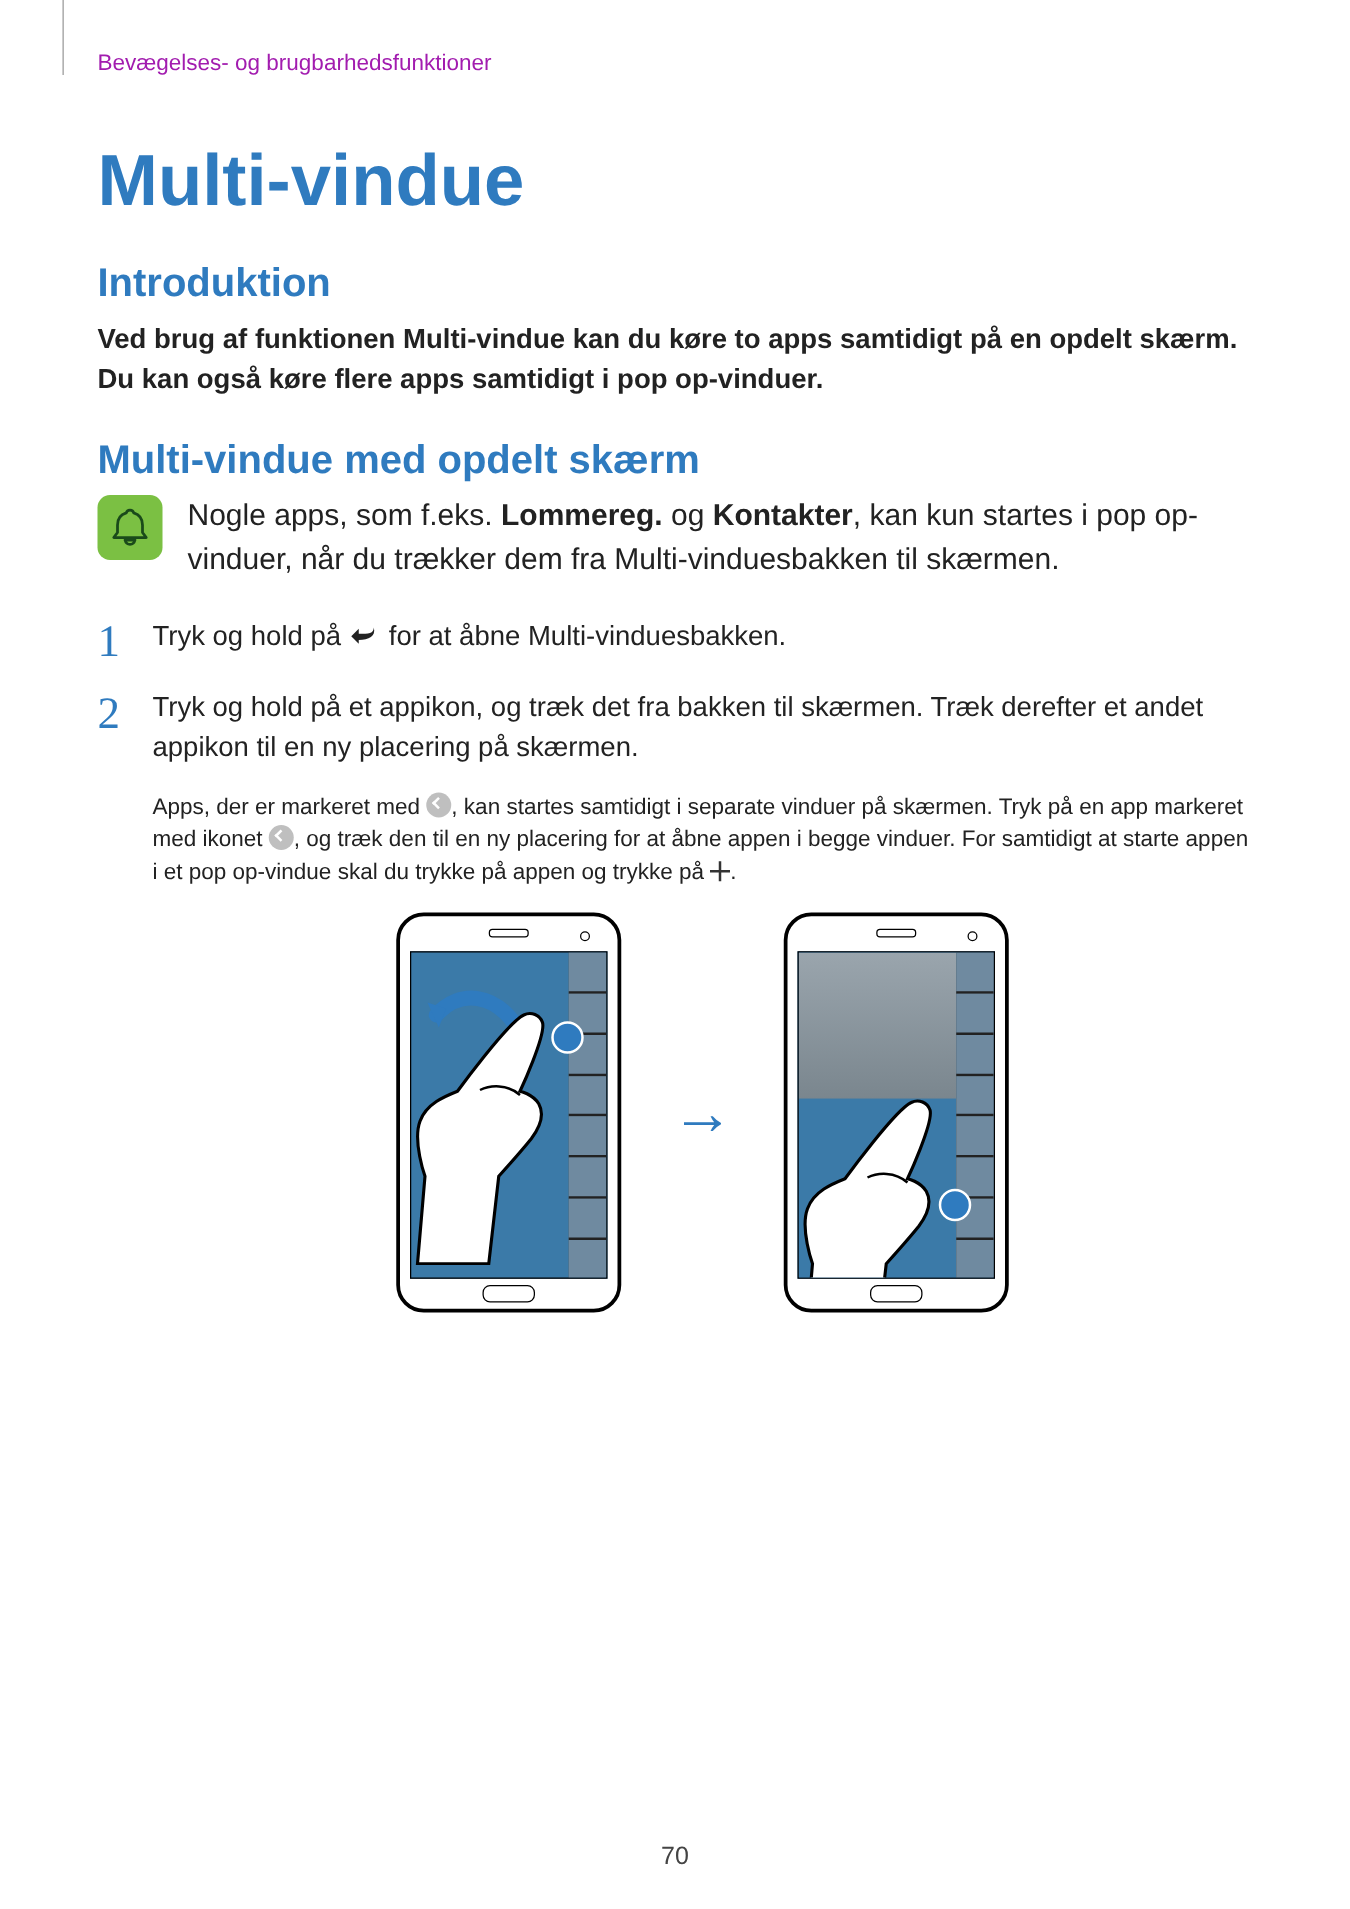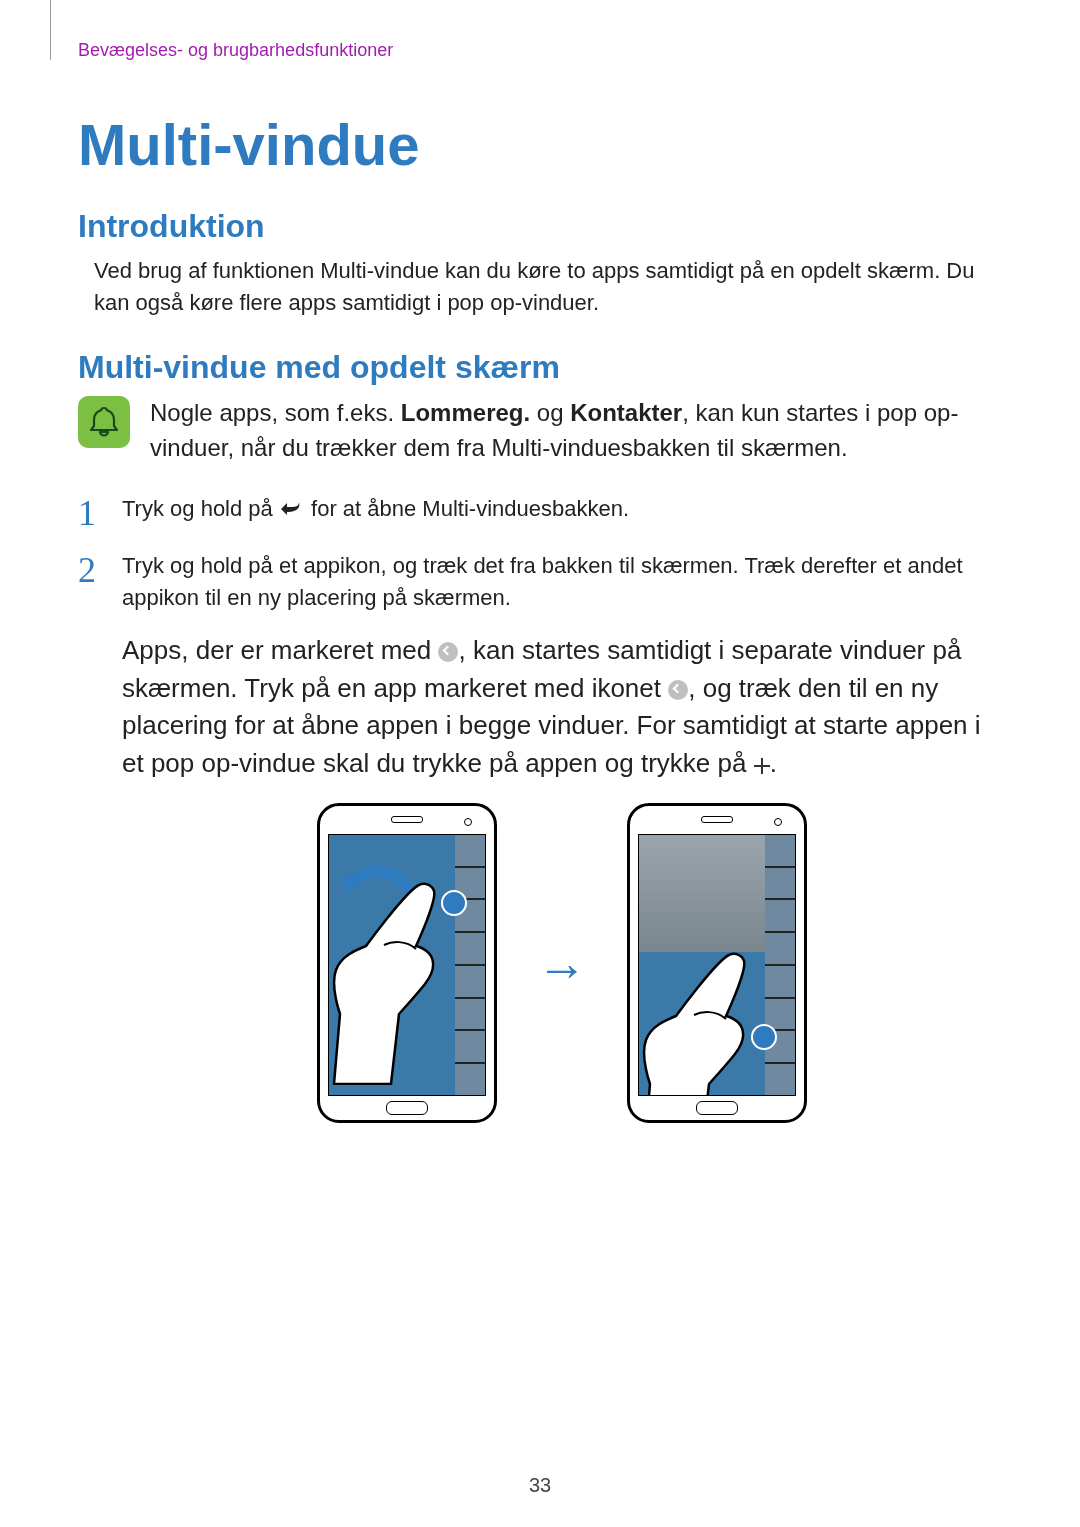--- a/index.html
+++ b/index.html
@@ -38,22 +38,23 @@
   }
   h2.section {
     color: #2f7bbf;
     font-size: 32px;
     font-weight: 700;
     margin: 30px 0 10px 0;
   }
   p.body {
     font-size: 22px;
     line-height: 1.45;
-    margin: 8px 0 24px 16px;
+    margin: 8px 0 24px 0;
     color: #222;
+    font-weight: bold;
   }
   .note-row {
     display: flex;
     align-items: flex-start;
     gap: 20px;
     margin: 10px 0 28px 0;
   }
   .note-icon {
     width: 52px;
     height: 52px;
@@ -90,21 +91,21 @@
     font-size: 36px;
     color: #2f7bbf;
     font-weight: 400;
     font-family: Georgia, "Times New Roman", serif;
   }
   .inline-icon {
     display: inline-block;
     vertical-align: -3px;
   }
   .sub-para {
-    font-size: 26px;
+    font-size: 18px;
     line-height: 1.45;
     margin-top: 18px;
   }
   .badge-circle {
     display: inline-block;
     width: 20px; height: 20px;
     border-radius: 50%;
     background: #bfbfbf;
     position: relative;
     vertical-align: -3px;
@@ -328,13 +329,13 @@
               <path d="M60 70c8-4 22-5 32 4" fill="none" stroke="#000" stroke-width="2"></path>
             </svg>
           </div>
           <div class="homebtn"></div>
         </div>
       </div>
     </li>
   </ol>
 </div>
 
-<div class="page-number">33</div>
+<div class="page-number">70</div>
 
 </body></html>

